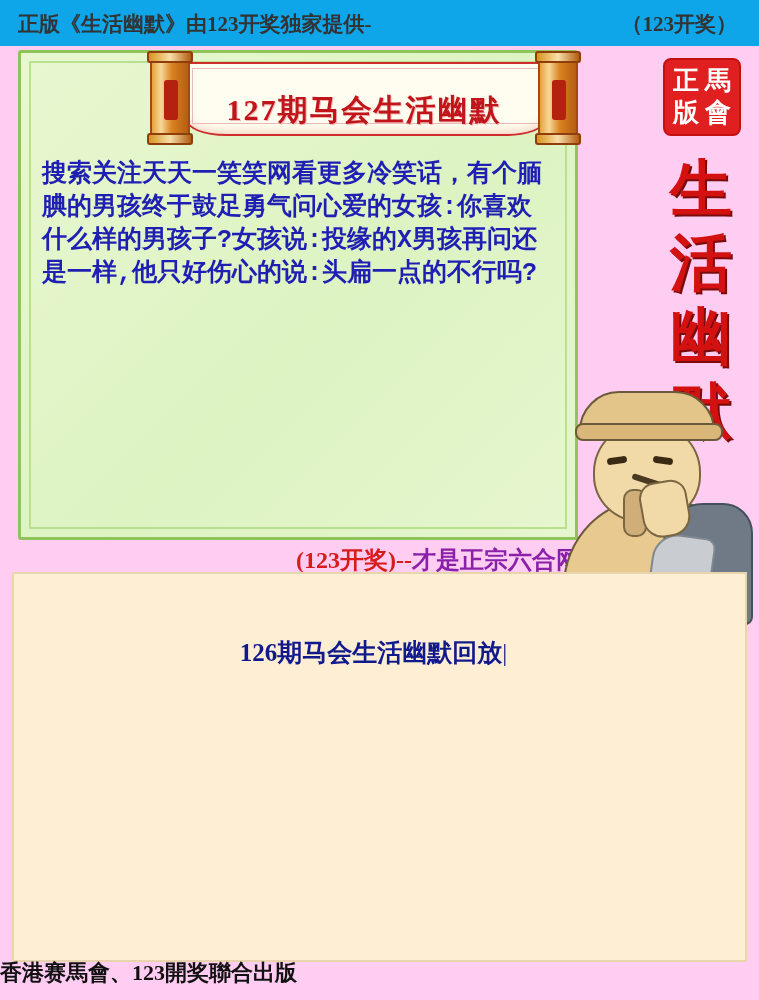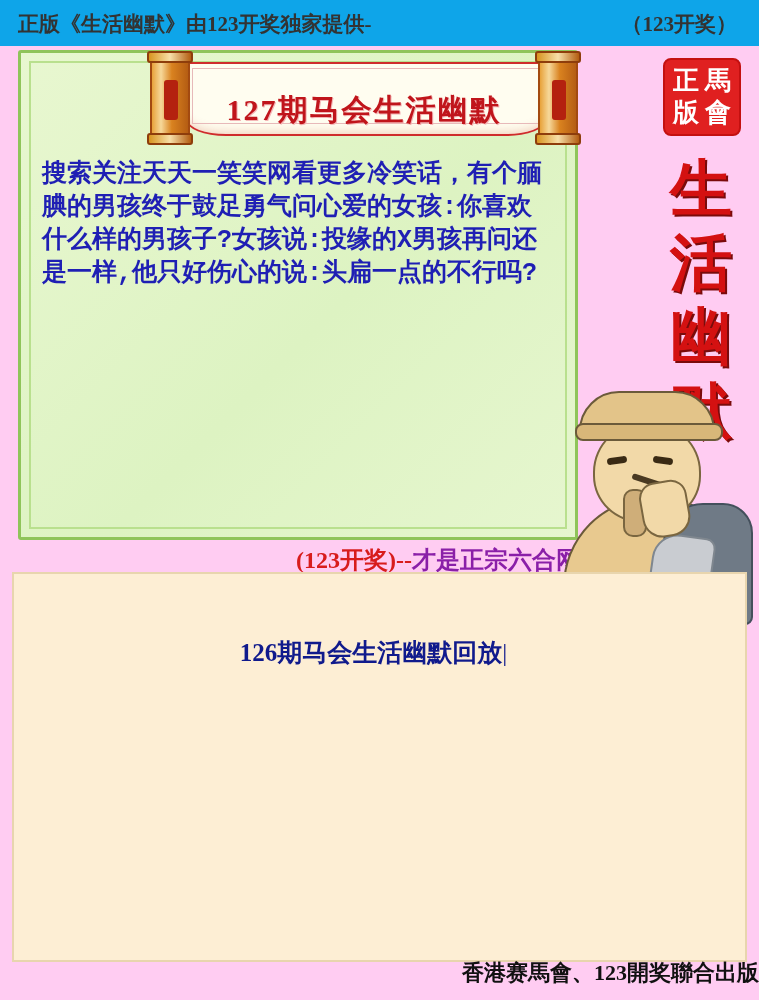--- a/index.html
+++ b/index.html
@@ -207,26 +207,25 @@
     font-family: "Liberation Serif", serif;
     font-weight: bold;
     white-space: pre-wrap;
   }
 
   
   .footer-text {
     position: absolute;
     left: 0; right: 0;
     bottom: 12px;
-    text-align: right;
+    text-align: left;
     font-size: 22px;
     font-weight: bold;
     color: #111111;
     font-family: "Liberation Serif", serif;
-    padding-left: 16px;
   }
 
   
   .stamp {
     position: absolute;
     right: 18px;
     top: 58px;
     width: 78px;
     height: 78px;
     background: #e02020;

